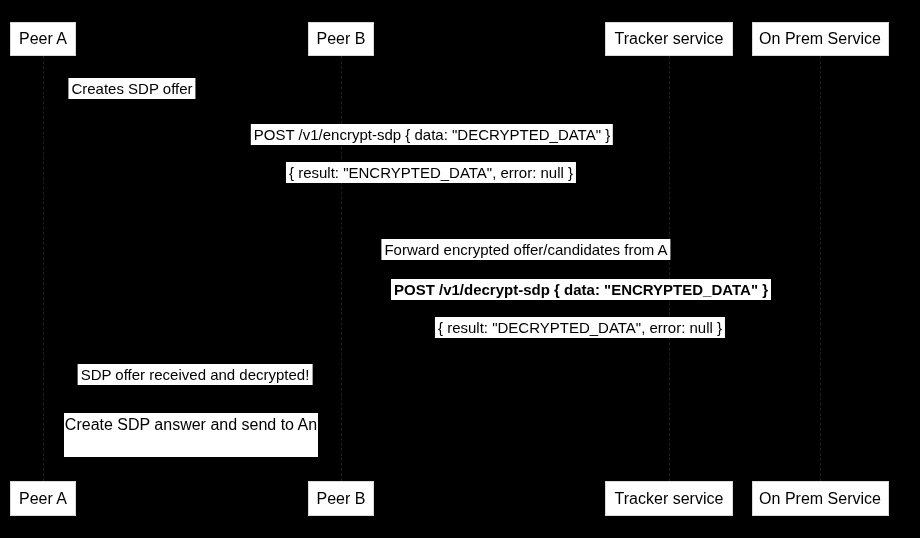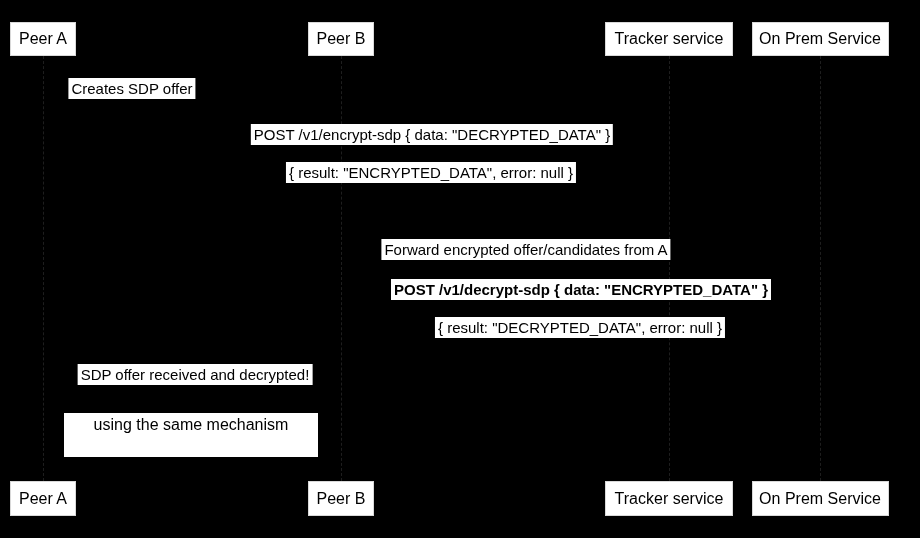--- a/index.html
+++ b/index.html
@@ -73,15 +73,15 @@
     <div class="actor-box top" style="left: 751.5px; top: 22px; width: 137px;">On Prem Service</div>
     <div class="actor-box bottom" style="left: 751.5px; top: 481px; width: 137px;">On Prem Service</div>
     <div class="msg-label" style="left: 132px; top: 78px;">Creates SDP offer</div>
     <div class="msg-label" style="left: 432px; top: 124px;">POST /v1/encrypt-sdp { data: "DECRYPTED_DATA" }</div>
     <div class="msg-label" style="left: 431px; top: 162px;">{ result: "ENCRYPTED_DATA", error: null }</div>
     <div class="msg-label" style="left: 502px; top: 239px; margin-left: 24px;">Forward encrypted offer/candidates from A</div>
     <div class="msg-label" style="left: 581px; top: 279px; font-weight: bold;">POST /v1/decrypt-sdp { data: "ENCRYPTED_DATA" }</div>
     <div class="msg-label" style="left: 580px; top: 317px;">{ result: "DECRYPTED_DATA", error: null }</div>
     <div class="msg-label" style="left: 195px; top: 364px; text-align: right;">SDP offer received and decrypted!</div>
     <div class="note-box" style="left: 64px; top: 413px; width: 254px; height: 44px;">
-      <div>using the same mechanism</div>
+      <div>Create SDP answer and send to An</div>
     </div>
   </div>
 
 </body></html>

